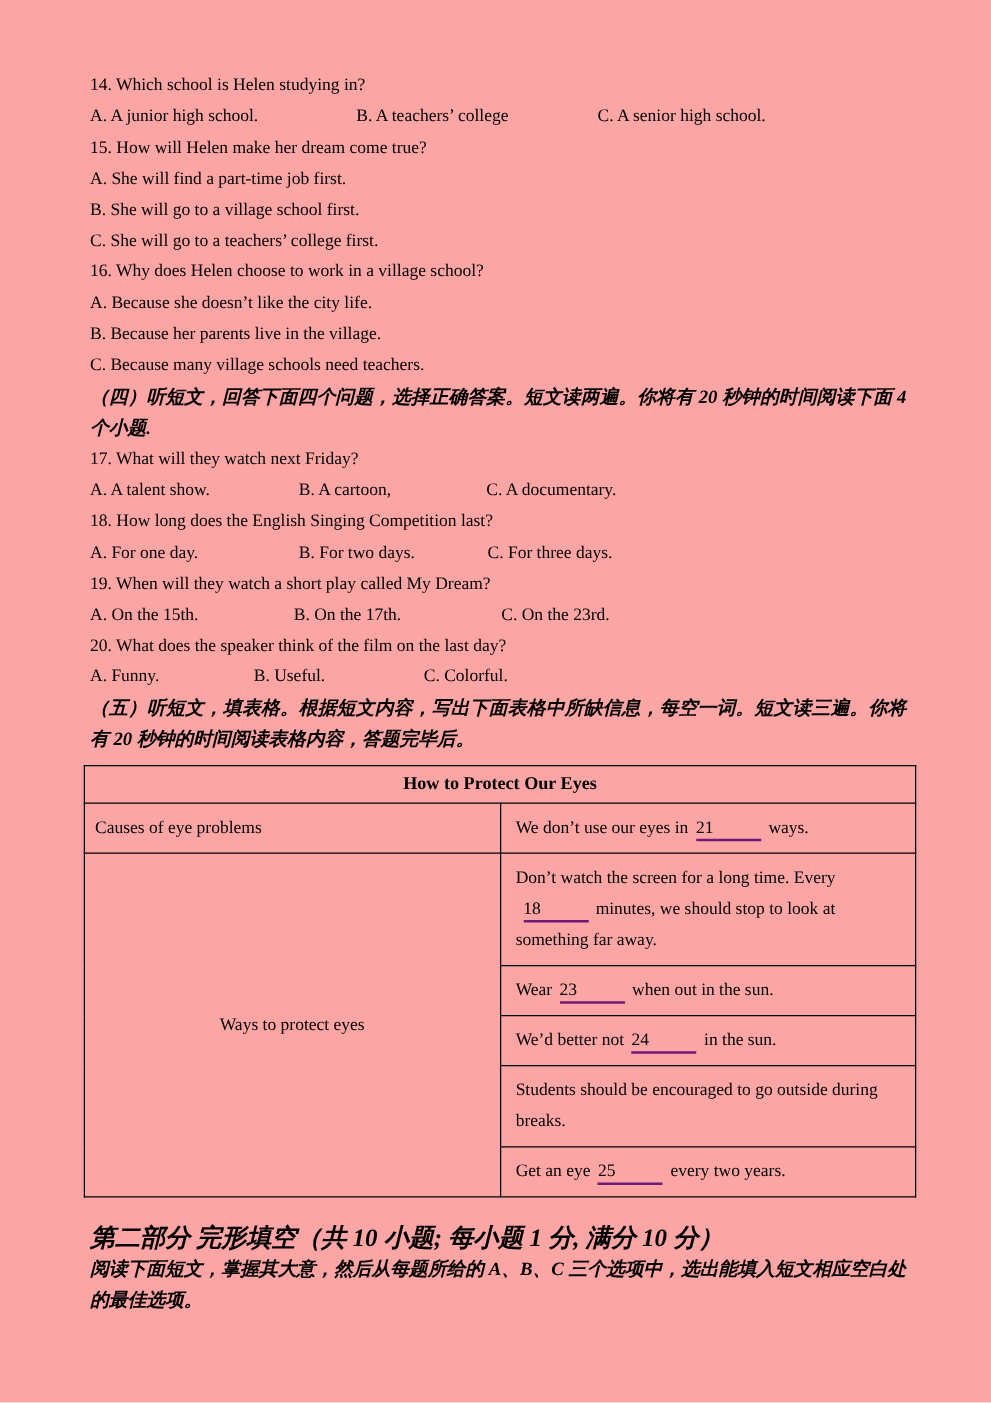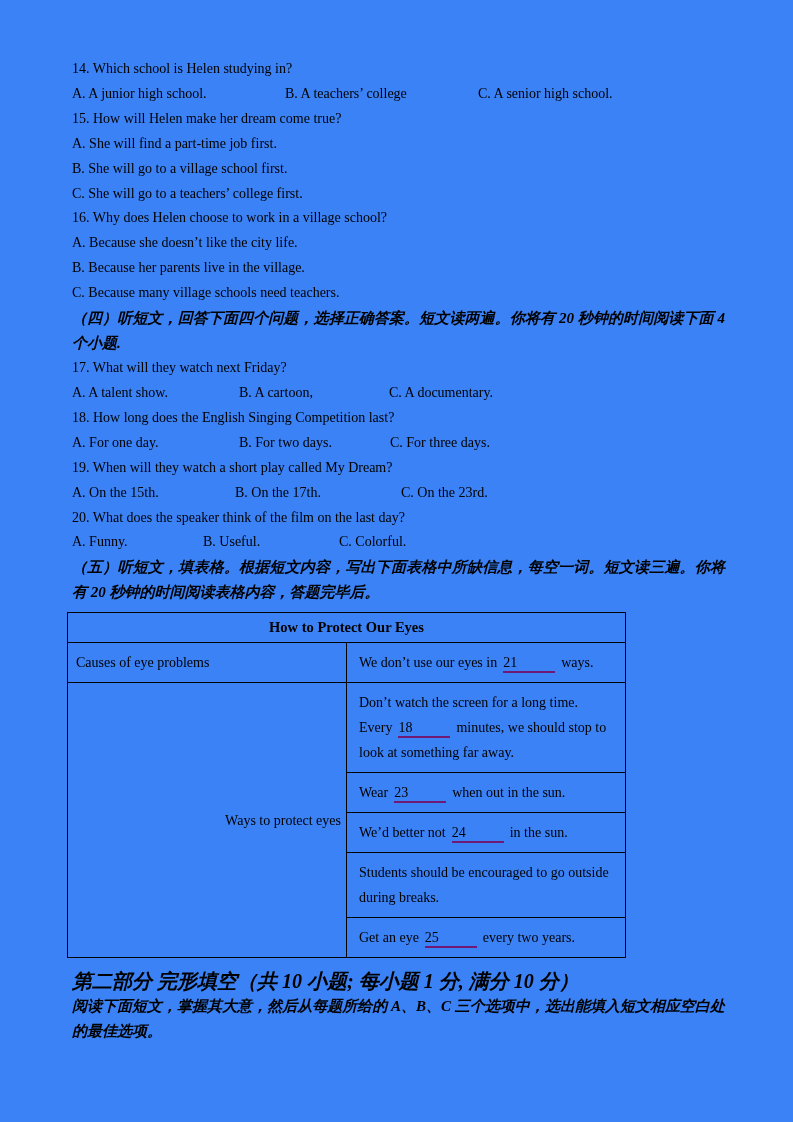--- a/index.html
+++ b/index.html
@@ -1,21 +1,21 @@
 <!DOCTYPE html>
 <html><head>
 <meta charset="utf-8">
 <style>
   * { box-sizing: border-box; }
   html, body { margin: 0; padding: 0; background: #ffffff; }
   .page {
     width: 793px;
     height: 1122px;
     margin: 0 auto;
-    background: #3b82f6;
+    background: #fca5a5;
     color: #000000;
     font-family: "Liberation Serif", "DejaVu Serif", serif;
     font-size: 14px;
     padding: 57px 68px 0 72px;
     overflow: hidden;
   }
   .eng { line-height: 24.9px; white-space: nowrap; }
   .opts { display: flex; }
   .opts span { white-space: nowrap; }
   .opts-14 span:nth-child(1){ width: 213px; }
@@ -31,42 +31,42 @@
   .zh {
     margin: 0;
     font-weight: 700;
     font-size: 15px;
     line-height: 25px;
     text-align: justify;
     font-style: italic;
   }
   .protect-table {
     border-collapse: collapse;
-    width: 559px;
-    margin: 7px 0 11px -5px;
+    width: 666px;
+    margin: 7px 0 21px -5px;
     font-size: 14px;
     table-layout: fixed;
   }
   .protect-table td { border: 1px solid #000; vertical-align: middle; }
   .protect-table .title {
     text-align: center;
     font-weight: 700;
     padding: 6px 4px;
     font-size: 14.5px;
   }
   .protect-table .label {
     width: 131px;
     padding: 6px 8px;
     line-height: 25px;
     text-align: justify;
   }
   .protect-table .ways {
     white-space: nowrap;
     padding: 6px 5px;
-    text-align: right;
+    text-align: center;
   }
   .protect-table .content {
     padding: 7px 12px;
     line-height: 25px;
   }
   .blank {
     display: inline-block;
     min-width: 52px;
     border-bottom: 2px solid #701a75;
     line-height: 16px;

